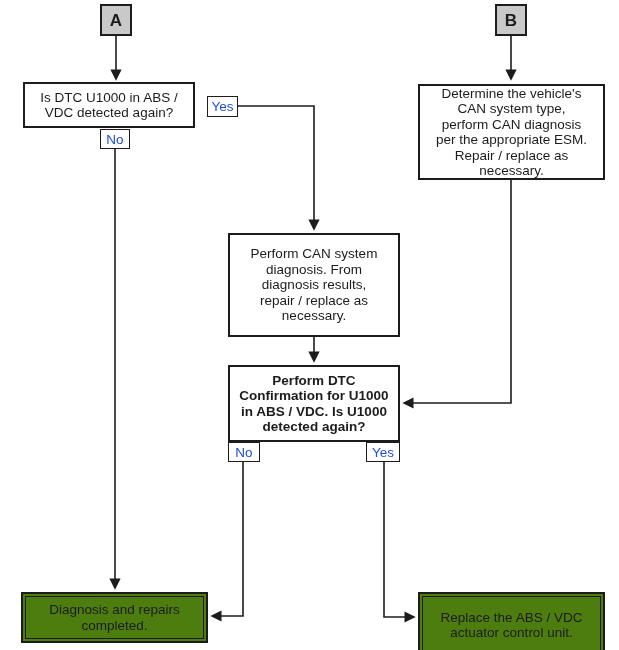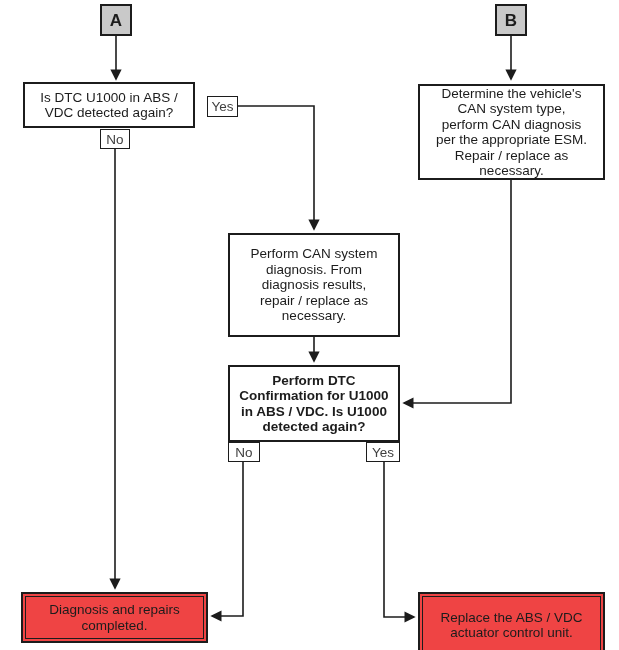--- a/index.html
+++ b/index.html
@@ -45,29 +45,29 @@
   }
   .edge-label {
     position: absolute;
     box-sizing: border-box;
     border: 1.5px solid #1c1c1c;
     background: #ffffff;
     display: flex;
     align-items: center;
     justify-content: center;
     font-size: 13.5px;
-    color: #404040;
+    color: #1d4ed8;
     z-index: 2;
     padding: 0 2px;
   }
   .result {
     position: absolute;
     box-sizing: border-box;
     border: 2px solid #1c1c1c;
-    background: #ef4444;
+    background: #4d7c0f;
     padding: 2px;
     z-index: 1;
   }
   .result-inner {
     box-sizing: border-box;
     border: 1px solid #1c1c1c;
     width: 100%;
     height: 100%;
     display: flex;
     align-items: center;

